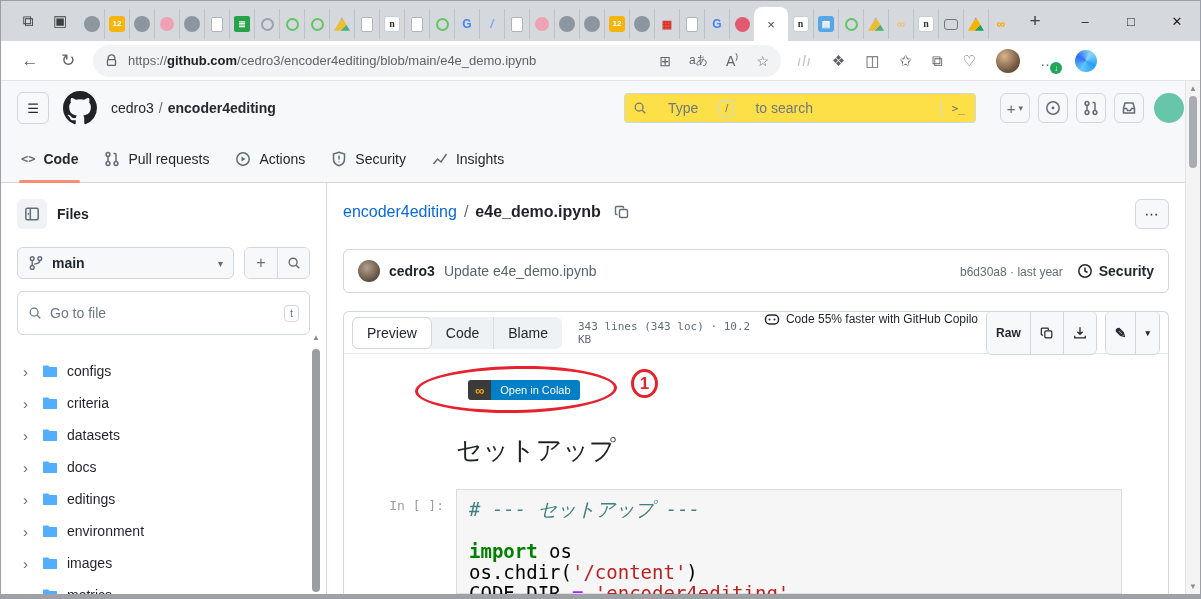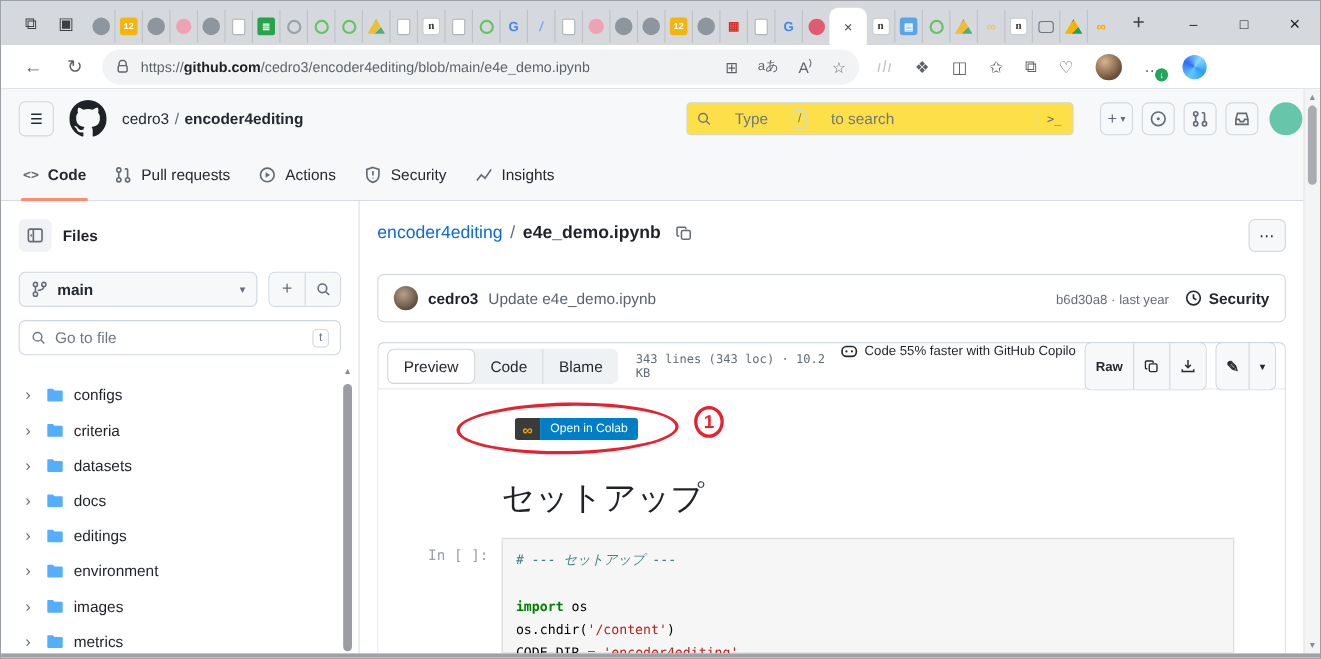--- a/index.html
+++ b/index.html
@@ -83,21 +83,21 @@
 .sidebar{width:326px;border-right:1px solid #d0d7de;position:relative;padding:16px;flex:none}
 .files-head{display:flex;align-items:center;gap:10px;margin-bottom:18px}
 .collapse-btn{width:30px;height:30px;border-radius:6px;background:#f0f2f5;display:flex;align-items:center;justify-content:center;color:#636c76}
 .files-title{font-size:14px;font-weight:bold;color:#1f2328}
 .branchrow{display:flex;gap:10px;margin-bottom:12px}
 .branch-btn{flex:1;height:32px;border:1px solid #d0d7de;border-radius:6px;background:#f6f8fa;display:flex;align-items:center;gap:8px;padding:0 10px;font-size:14px;font-weight:bold;color:#24292f}
 .branch-btn .caret{margin-left:auto;color:#636c76;font-size:10px;font-weight:normal}
 .iconpair{display:flex;border:1px solid #d0d7de;border-radius:6px;overflow:hidden;height:32px}
 .iconpair>div{width:32px;display:flex;align-items:center;justify-content:center;color:#636c76;background:#f6f8fa}
 .iconpair>div+div{border-left:1px solid #d0d7de}
-.gotofile{height:32px;border:1px solid #d0d7de;border-radius:6px;display:flex;align-items:center;gap:8px;padding:0 10px;color:#6e7781;font-size:14px;background:#fff}
+.gotofile{height:44px;border:1px solid #d0d7de;border-radius:6px;display:flex;align-items:center;gap:8px;padding:0 10px;color:#6e7781;font-size:14px;background:#fff}
 .gotofile .keycap{margin-left:auto}
 .tree{margin-top:20px}
 .trow{height:32px;display:flex;align-items:center;gap:9px;padding-left:6px;font-size:14px;color:#1f2328}
 .tchev{color:#636c76;font-size:15px;width:10px;line-height:1}
 .side-scroll{position:absolute;right:4px;top:150px;bottom:2px;width:12px}
 .side-up{color:#8a8d91;font-size:8px;text-align:center}
 .side-thumb{position:absolute;top:16px;bottom:0;left:2px;width:8px;background:#9a9da1;border-radius:4px}
 
 
 .main{flex:1;position:relative;background:#fff;overflow:hidden}
@@ -130,24 +130,24 @@
 .gbtn .pencil{font-size:14px}
 .gbtn .caret{font-size:9px}
 
 
 .nb{position:absolute;top:43px;left:0;right:0;bottom:0;background:#fff;overflow:hidden}
 .badge{position:absolute;left:124px;top:25px;display:flex;height:20px;border-radius:3px;overflow:hidden;font-size:11px}
 .badge-left{background:#3b3b3b;color:#f9ab00;display:flex;align-items:center;padding:0 7px;font-weight:bold;font-size:13px}
 .badge-right{background:#007ec6;color:#fff;display:flex;align-items:center;padding:0 9px}
 .red-ellipse{position:absolute;left:71px;top:11px;width:202px;height:47px;border:3px solid #e8212e;border-radius:50%;transform:rotate(-1deg)}
 .annonum{position:absolute;left:287px;top:14px;width:27px;height:29px;border:3px solid #e8212e;border-radius:50%;color:#e8212e;font-weight:bold;font-size:17px;display:flex;align-items:center;justify-content:center}
-.nb-h1{position:absolute;left:112px;top:78px;font-size:30px;font-weight:500;color:#1f2328}
+.nb-h1{position:absolute;left:112px;top:78px;font-size:26px;font-weight:500;color:#1f2328}
 .cellrow{position:absolute;left:0;right:46px;top:134px;bottom:0;display:flex}
 .prompt{width:112px;flex:none;text-align:right;padding:9px 12px 0 0;font-family:"DejaVu Sans Mono",monospace;font-size:13px;color:#9aa0a6}
-.codeblock{flex:1;background:#f6f6f6;border:1px solid #dcdcdc;padding:9px 12px;font-family:"DejaVu Sans Mono",monospace;font-size:12px;line-height:21px;color:#000}
+.codeblock{flex:1;background:#f6f6f6;border:1px solid #dcdcdc;padding:9px 12px;font-family:"DejaVu Sans Mono",monospace;font-size:19px;line-height:21px;color:#000}
 .cl{white-space:pre;min-height:21px}
 .tok-c{color:#408080;font-style:italic}
 .tok-k{color:#008000;font-weight:bold}
 .tok-s{color:#BA2121}
 .tok-o{color:#AA22FF}
 
 
 .pagescroll{position:absolute;top:80px;right:0;width:15px;bottom:4px;background:#f4f4f5;border-left:1px solid #e3e3e4}
 .ps-up,.ps-down{position:absolute;left:0;right:0;text-align:center;font-size:8px;color:#8a8d91}
 .ps-up{top:3px}.ps-down{bottom:3px}

